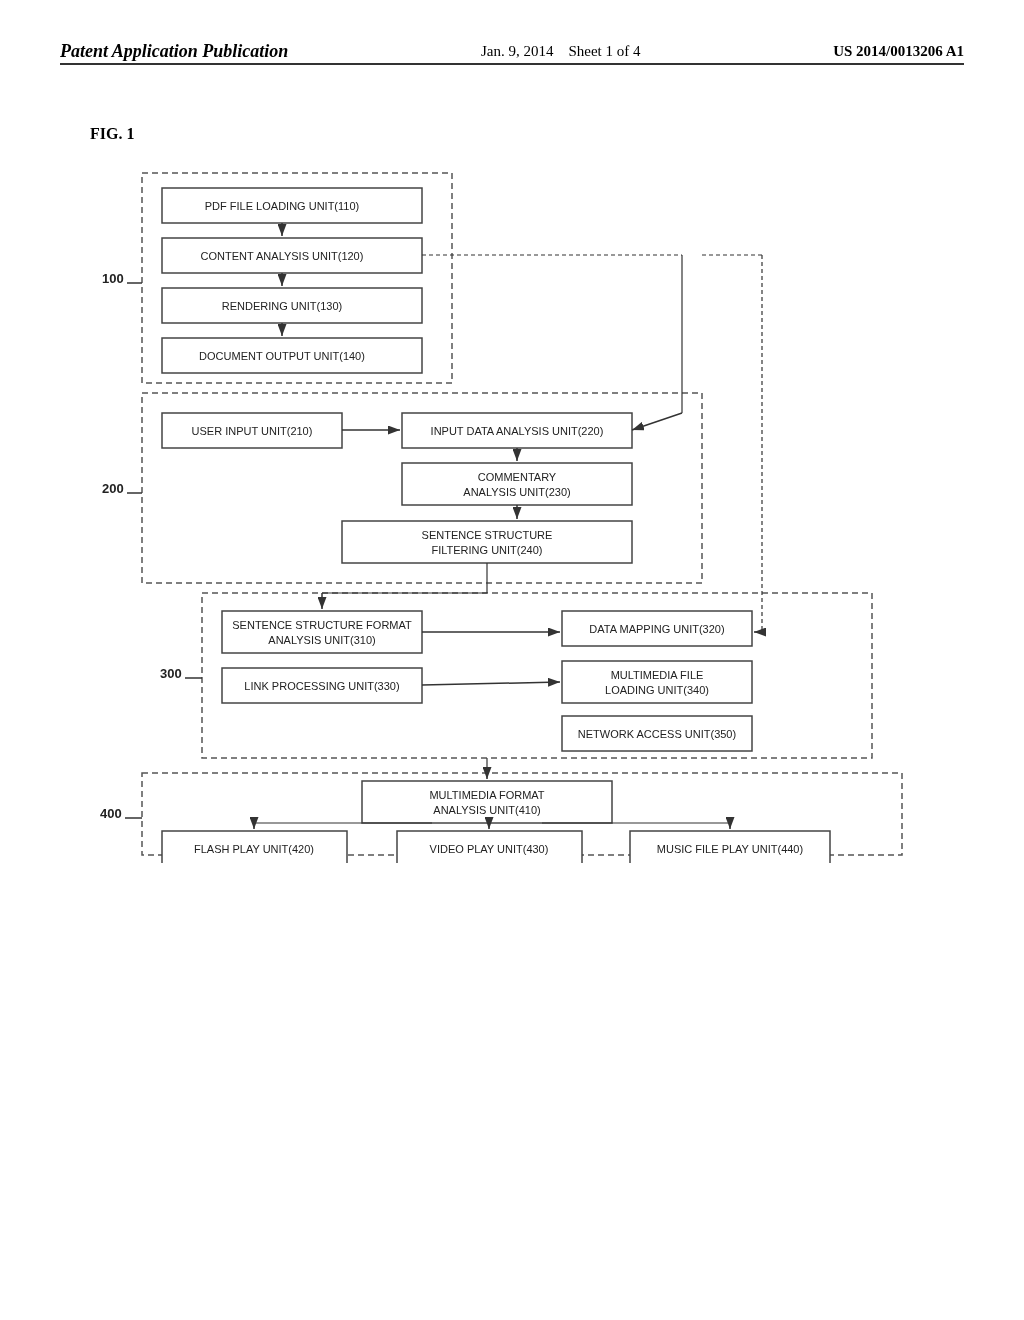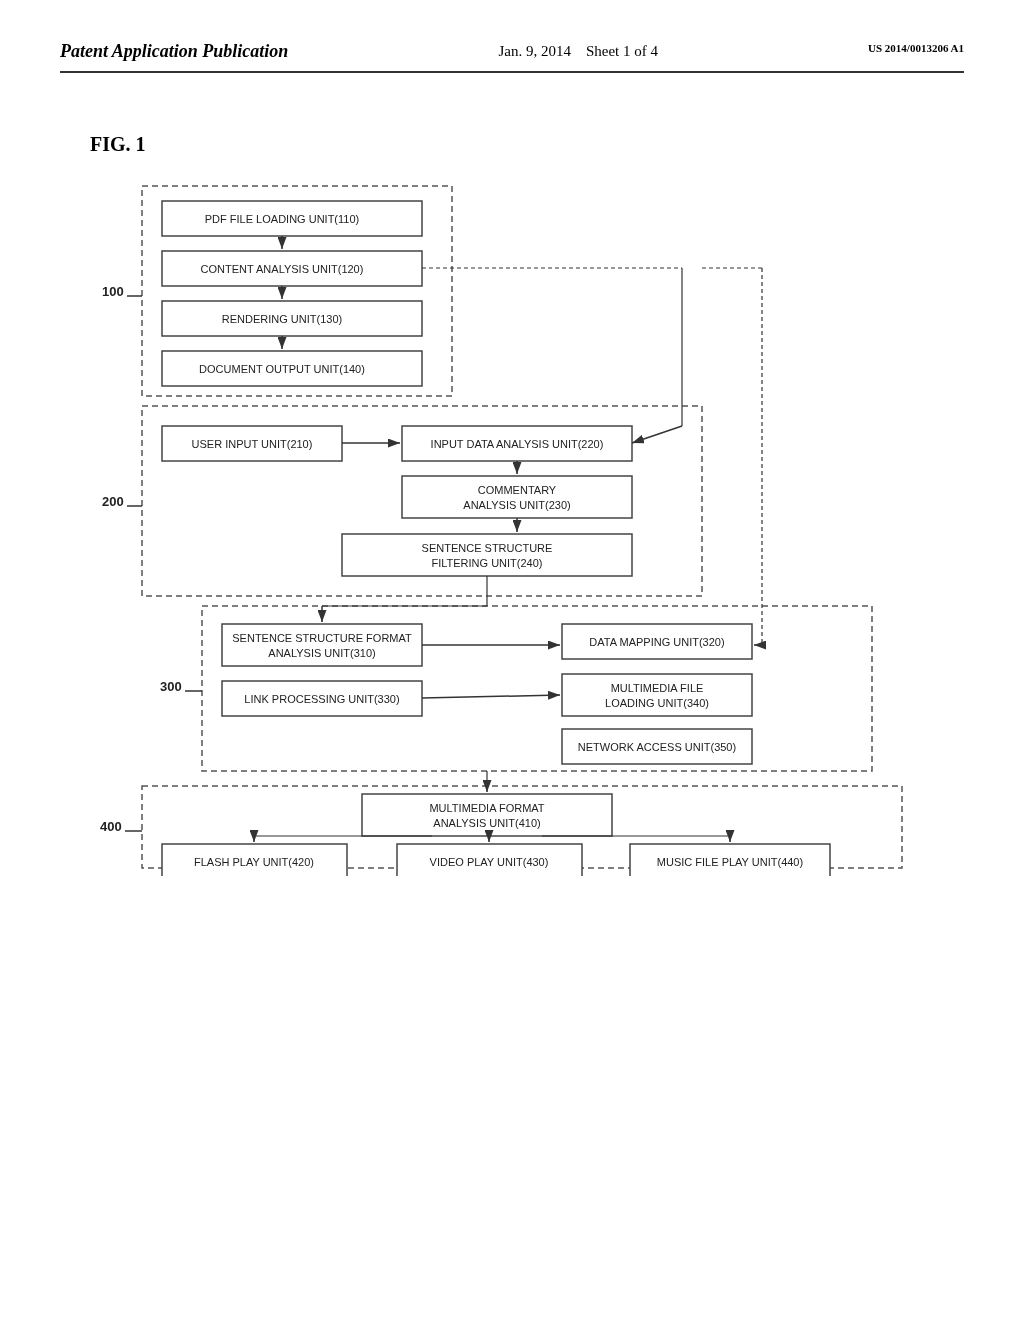--- a/index.html
+++ b/index.html
@@ -19,48 +19,48 @@
       padding: 40px 60px;
       position: relative;
     }
 
     
     .header {
       display: flex;
       justify-content: space-between;
       align-items: flex-start;
       border-bottom: 2px solid #333;
-      padding-bottom: 8px;
+      padding-bottom: 0;
       margin-bottom: 44px;
     }
 
     .header-left {
       font-weight: bold;
       font-size: 18px;
       font-style: italic;
       line-height: 1.3;
       max-width: 360px;
     }
 
     .header-center {
       font-size: 15px;
       text-align: right;
       line-height: 1.5;
     }
 
     .header-right {
-      font-size: 11px;
+      font-size: 15px;
       text-align: right;
       line-height: 1.5;
       font-weight: bold;
     }
 
     
     .fig-label {
-      font-size: 20px;
+      font-size: 16px;
       font-weight: bold;
       margin-bottom: 20px;
       margin-top: 60px;
       margin-left: 30px;
     }
 
     
     .diagram {
       position: relative;
       margin: 0 auto;

